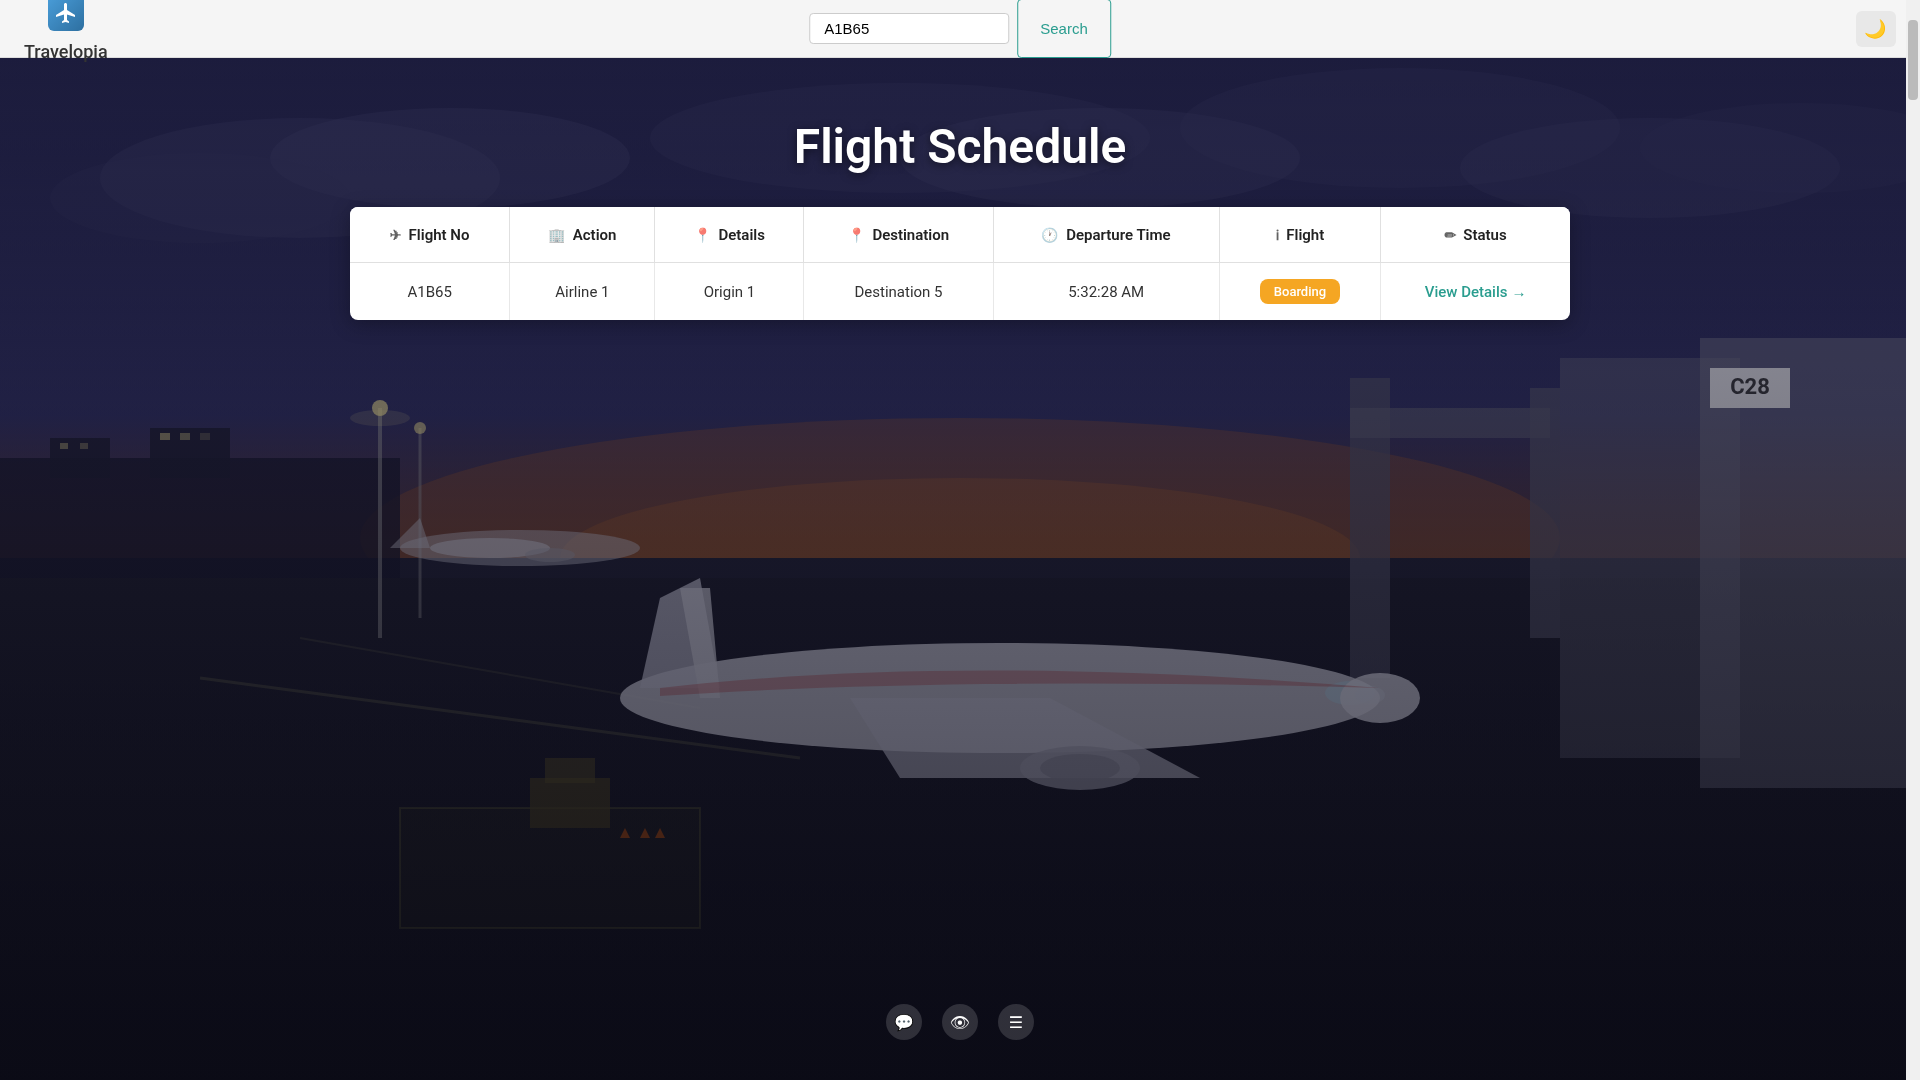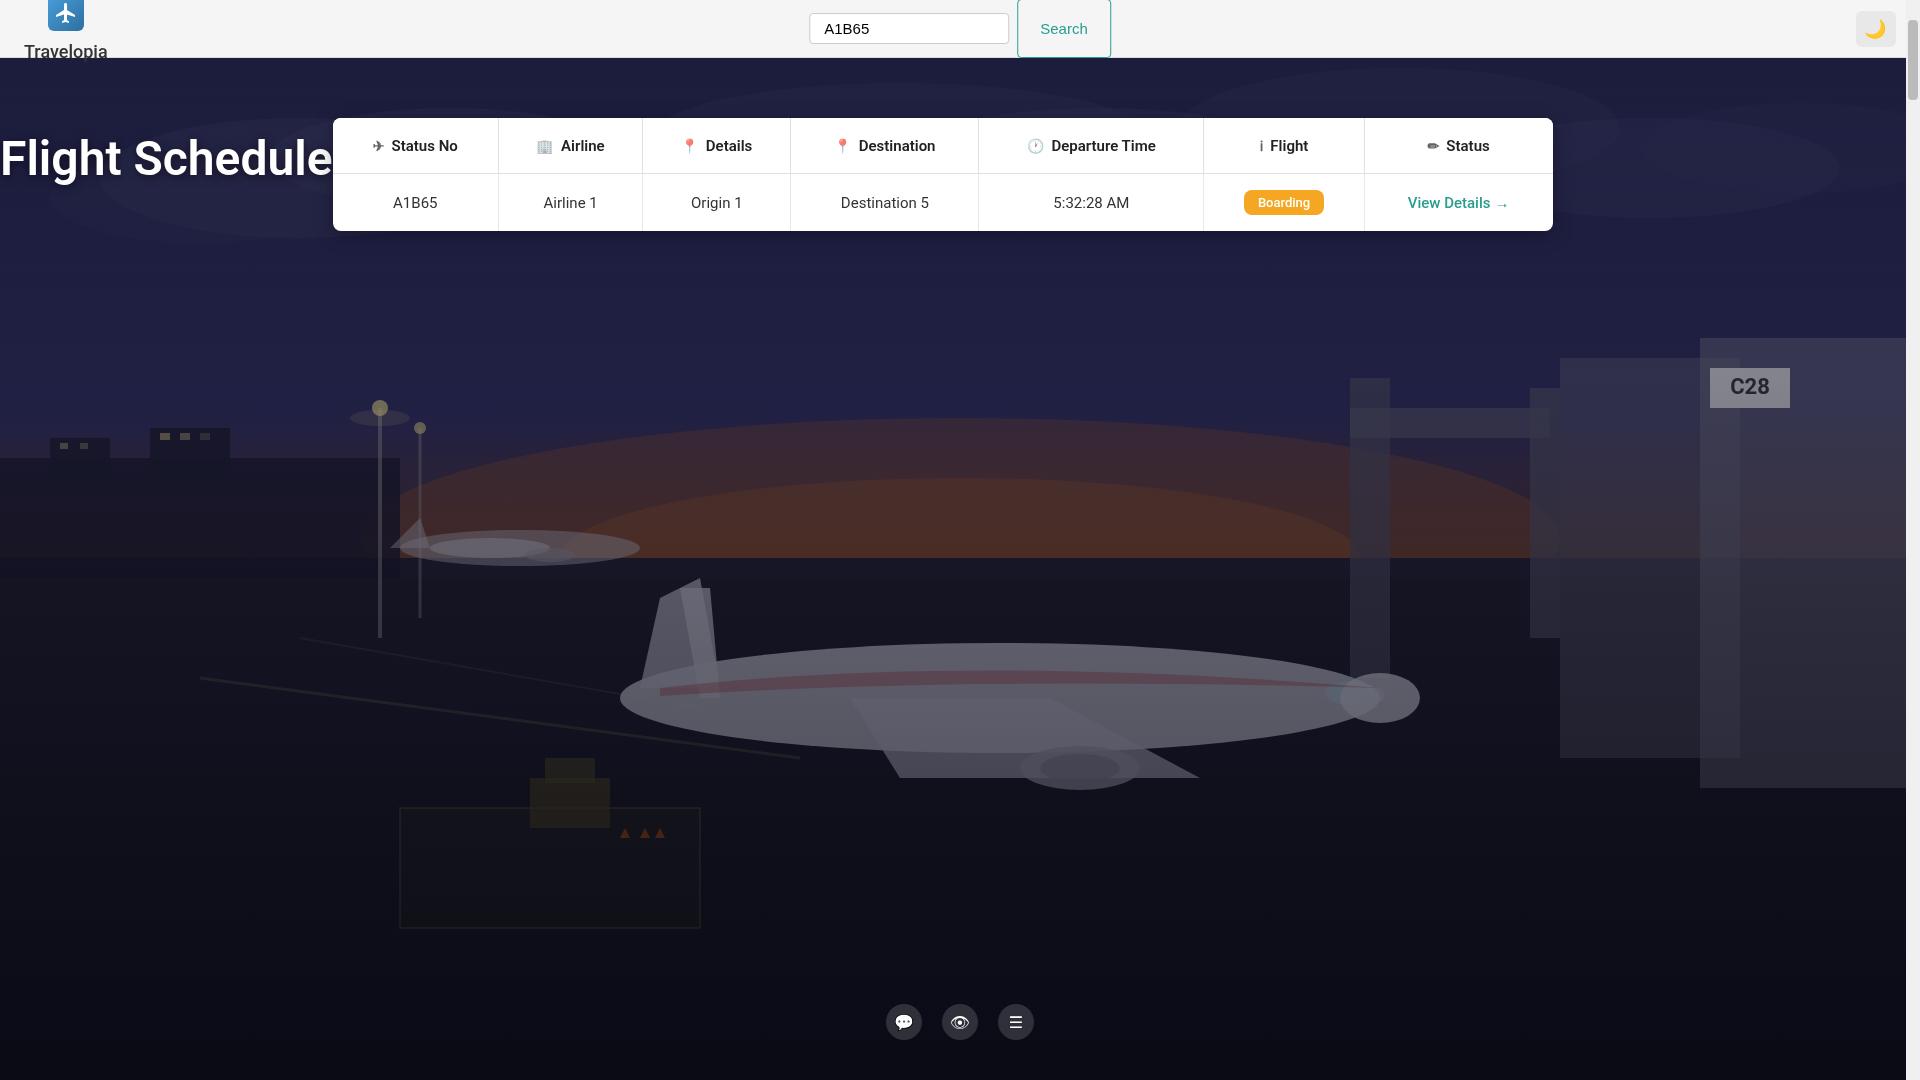--- a/index.html
+++ b/index.html
@@ -123,21 +123,21 @@
       position: absolute;
       inset: 0;
       z-index: 0;
     }
 
     .hero-content {
       position: relative;
       z-index: 2;
       padding-top: 60px;
       display: flex;
-      flex-direction: row;
+      flex-direction: column;
       align-items: center;
     }
 
     .page-title {
       font-size: 48px;
       font-weight: 600;
       color: white;
       margin-bottom: 32px;
       text-shadow: 0 2px 8px rgba(0,0,0,0.5);
     }
@@ -397,27 +397,27 @@
   <div class="hero-content">
     <h1 class="page-title">Flight Schedule</h1>
 
     <div class="flight-table-container">
       <table class="flight-table">
         <thead>
           <tr>
             <th>
               <div class="th-inner">
                 <span class="th-icon">✈</span>
-                <span>Status No</span>
+                <span>Flight No</span>
               </div>
             </th>
             <th>
               <div class="th-inner">
                 <span class="th-icon">🏢</span>
-                <span>Airline</span>
+                <span>Action</span>
               </div>
             </th>
             <th>
               <div class="th-inner">
                 <span class="th-icon">📍</span>
                 <span>Details</span>
               </div>
             </th>
             <th>
               <div class="th-inner">

